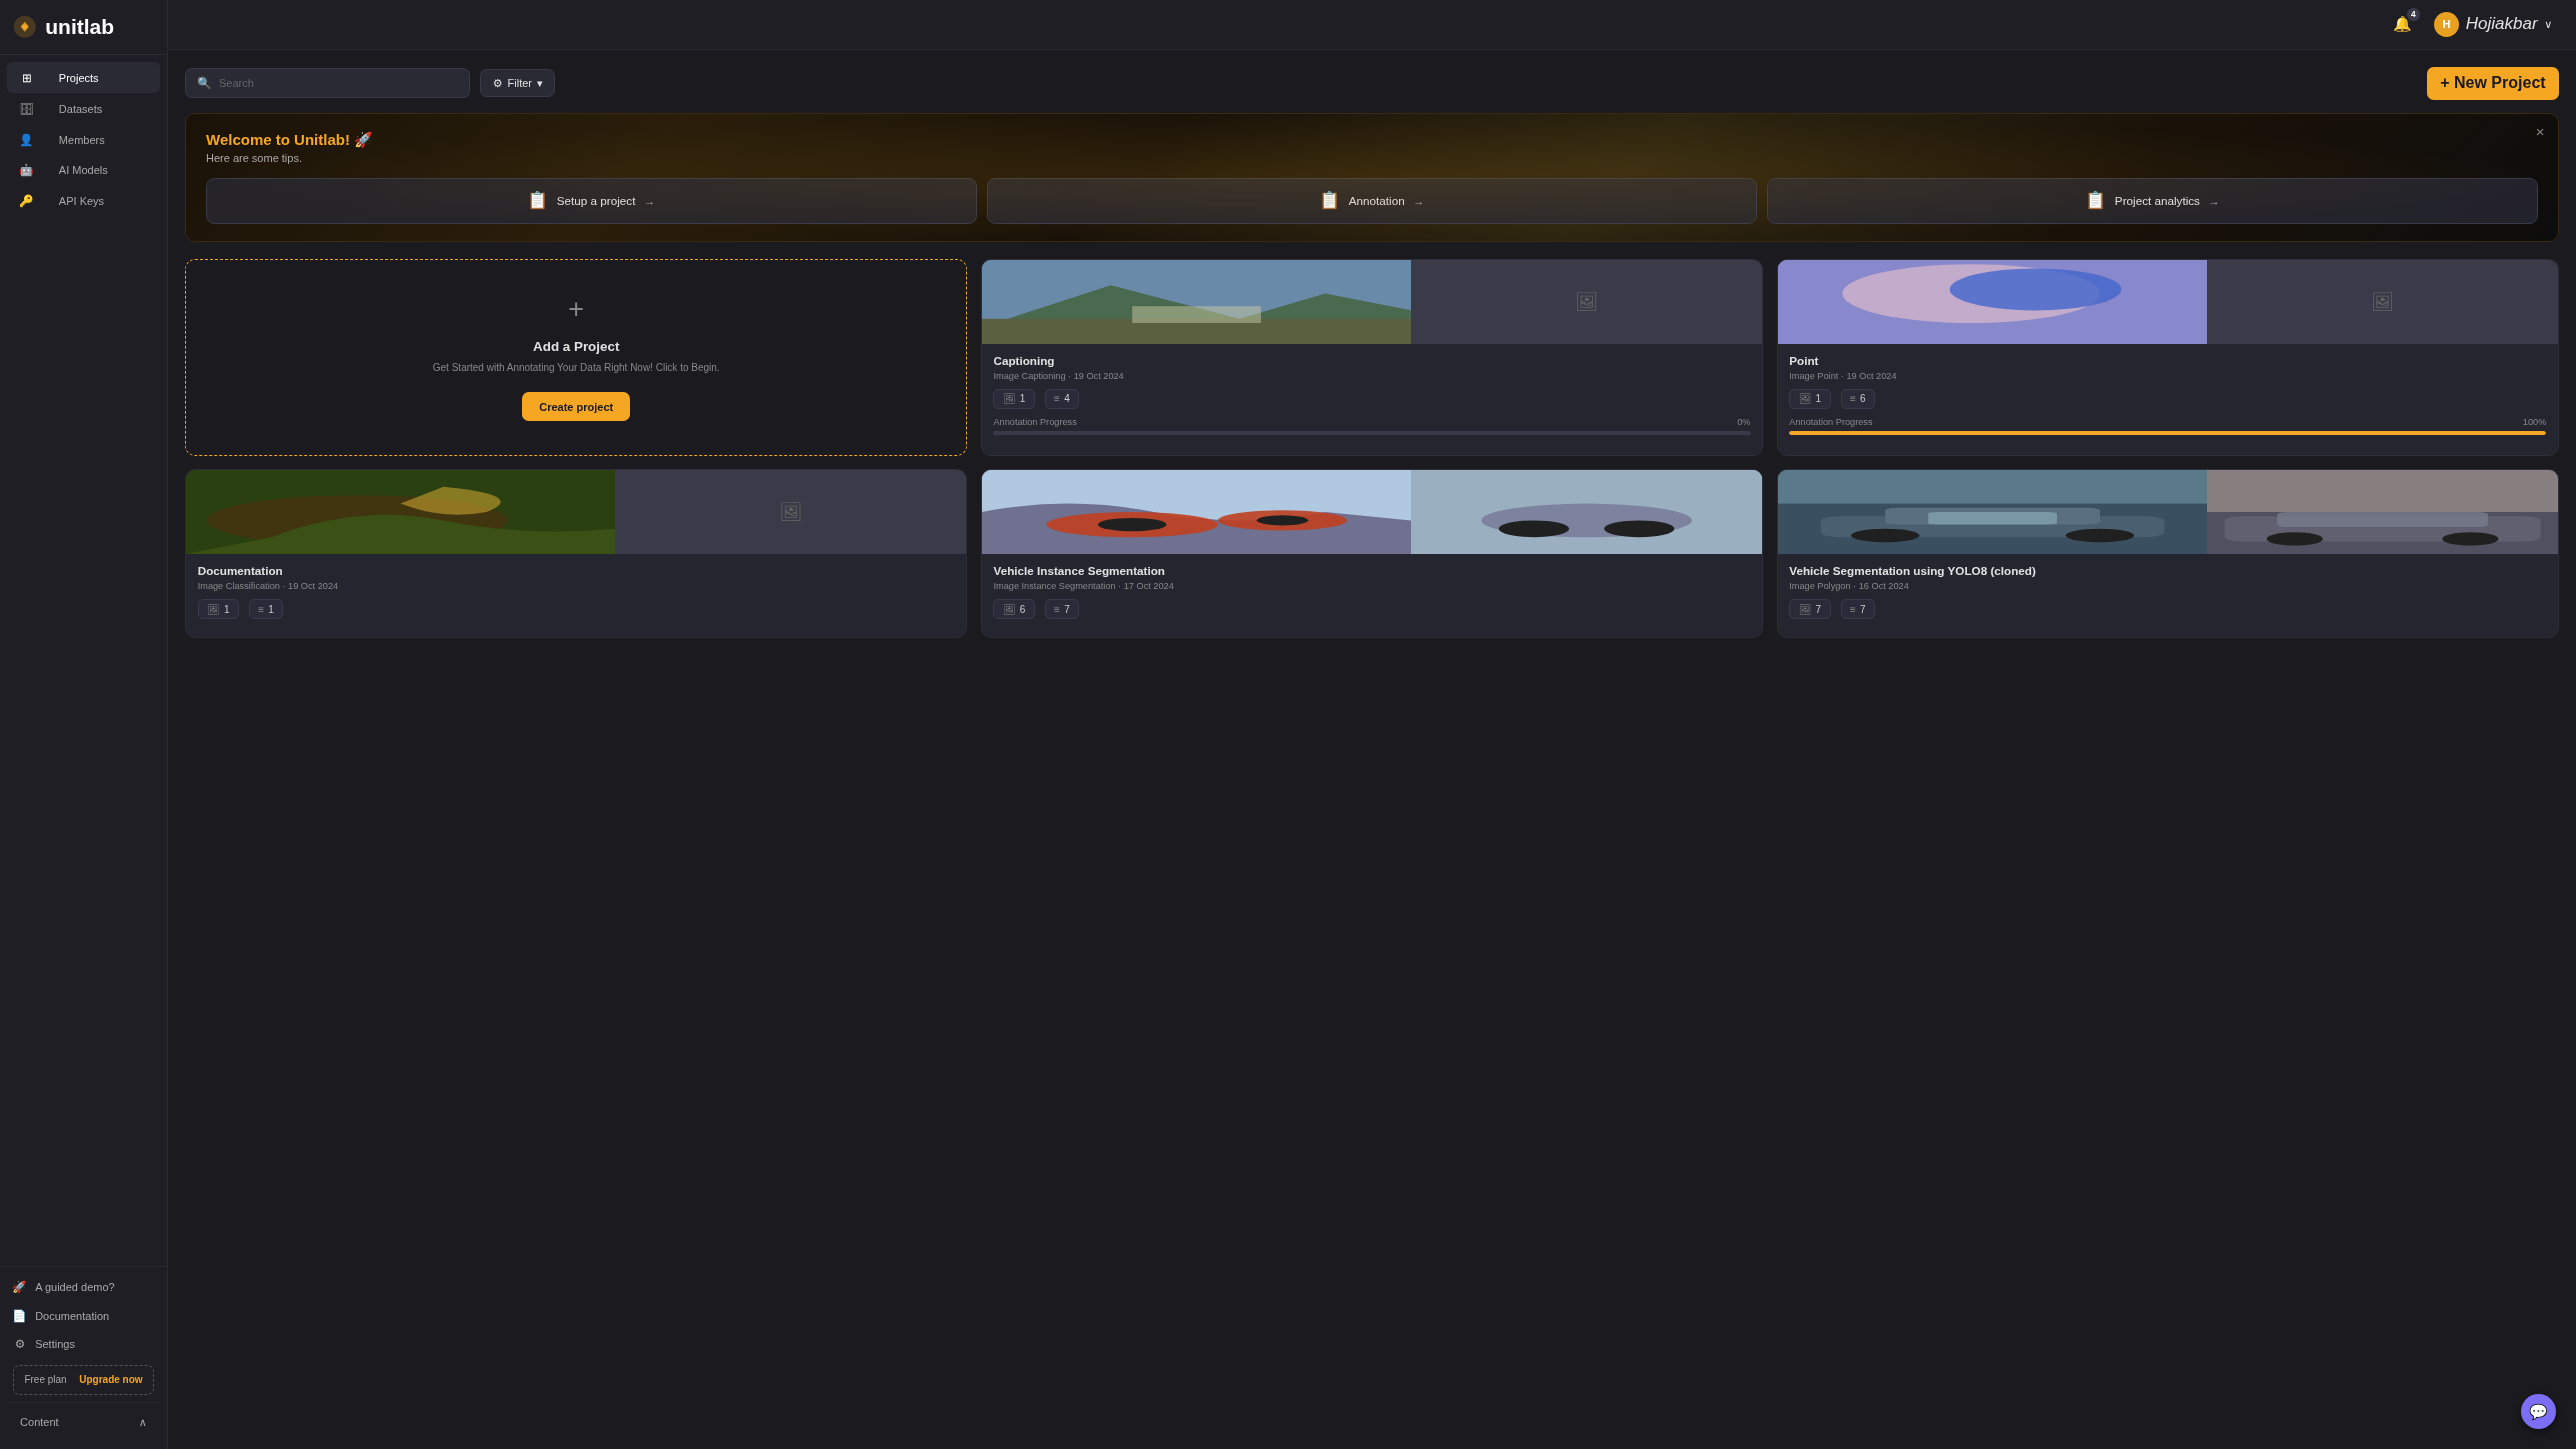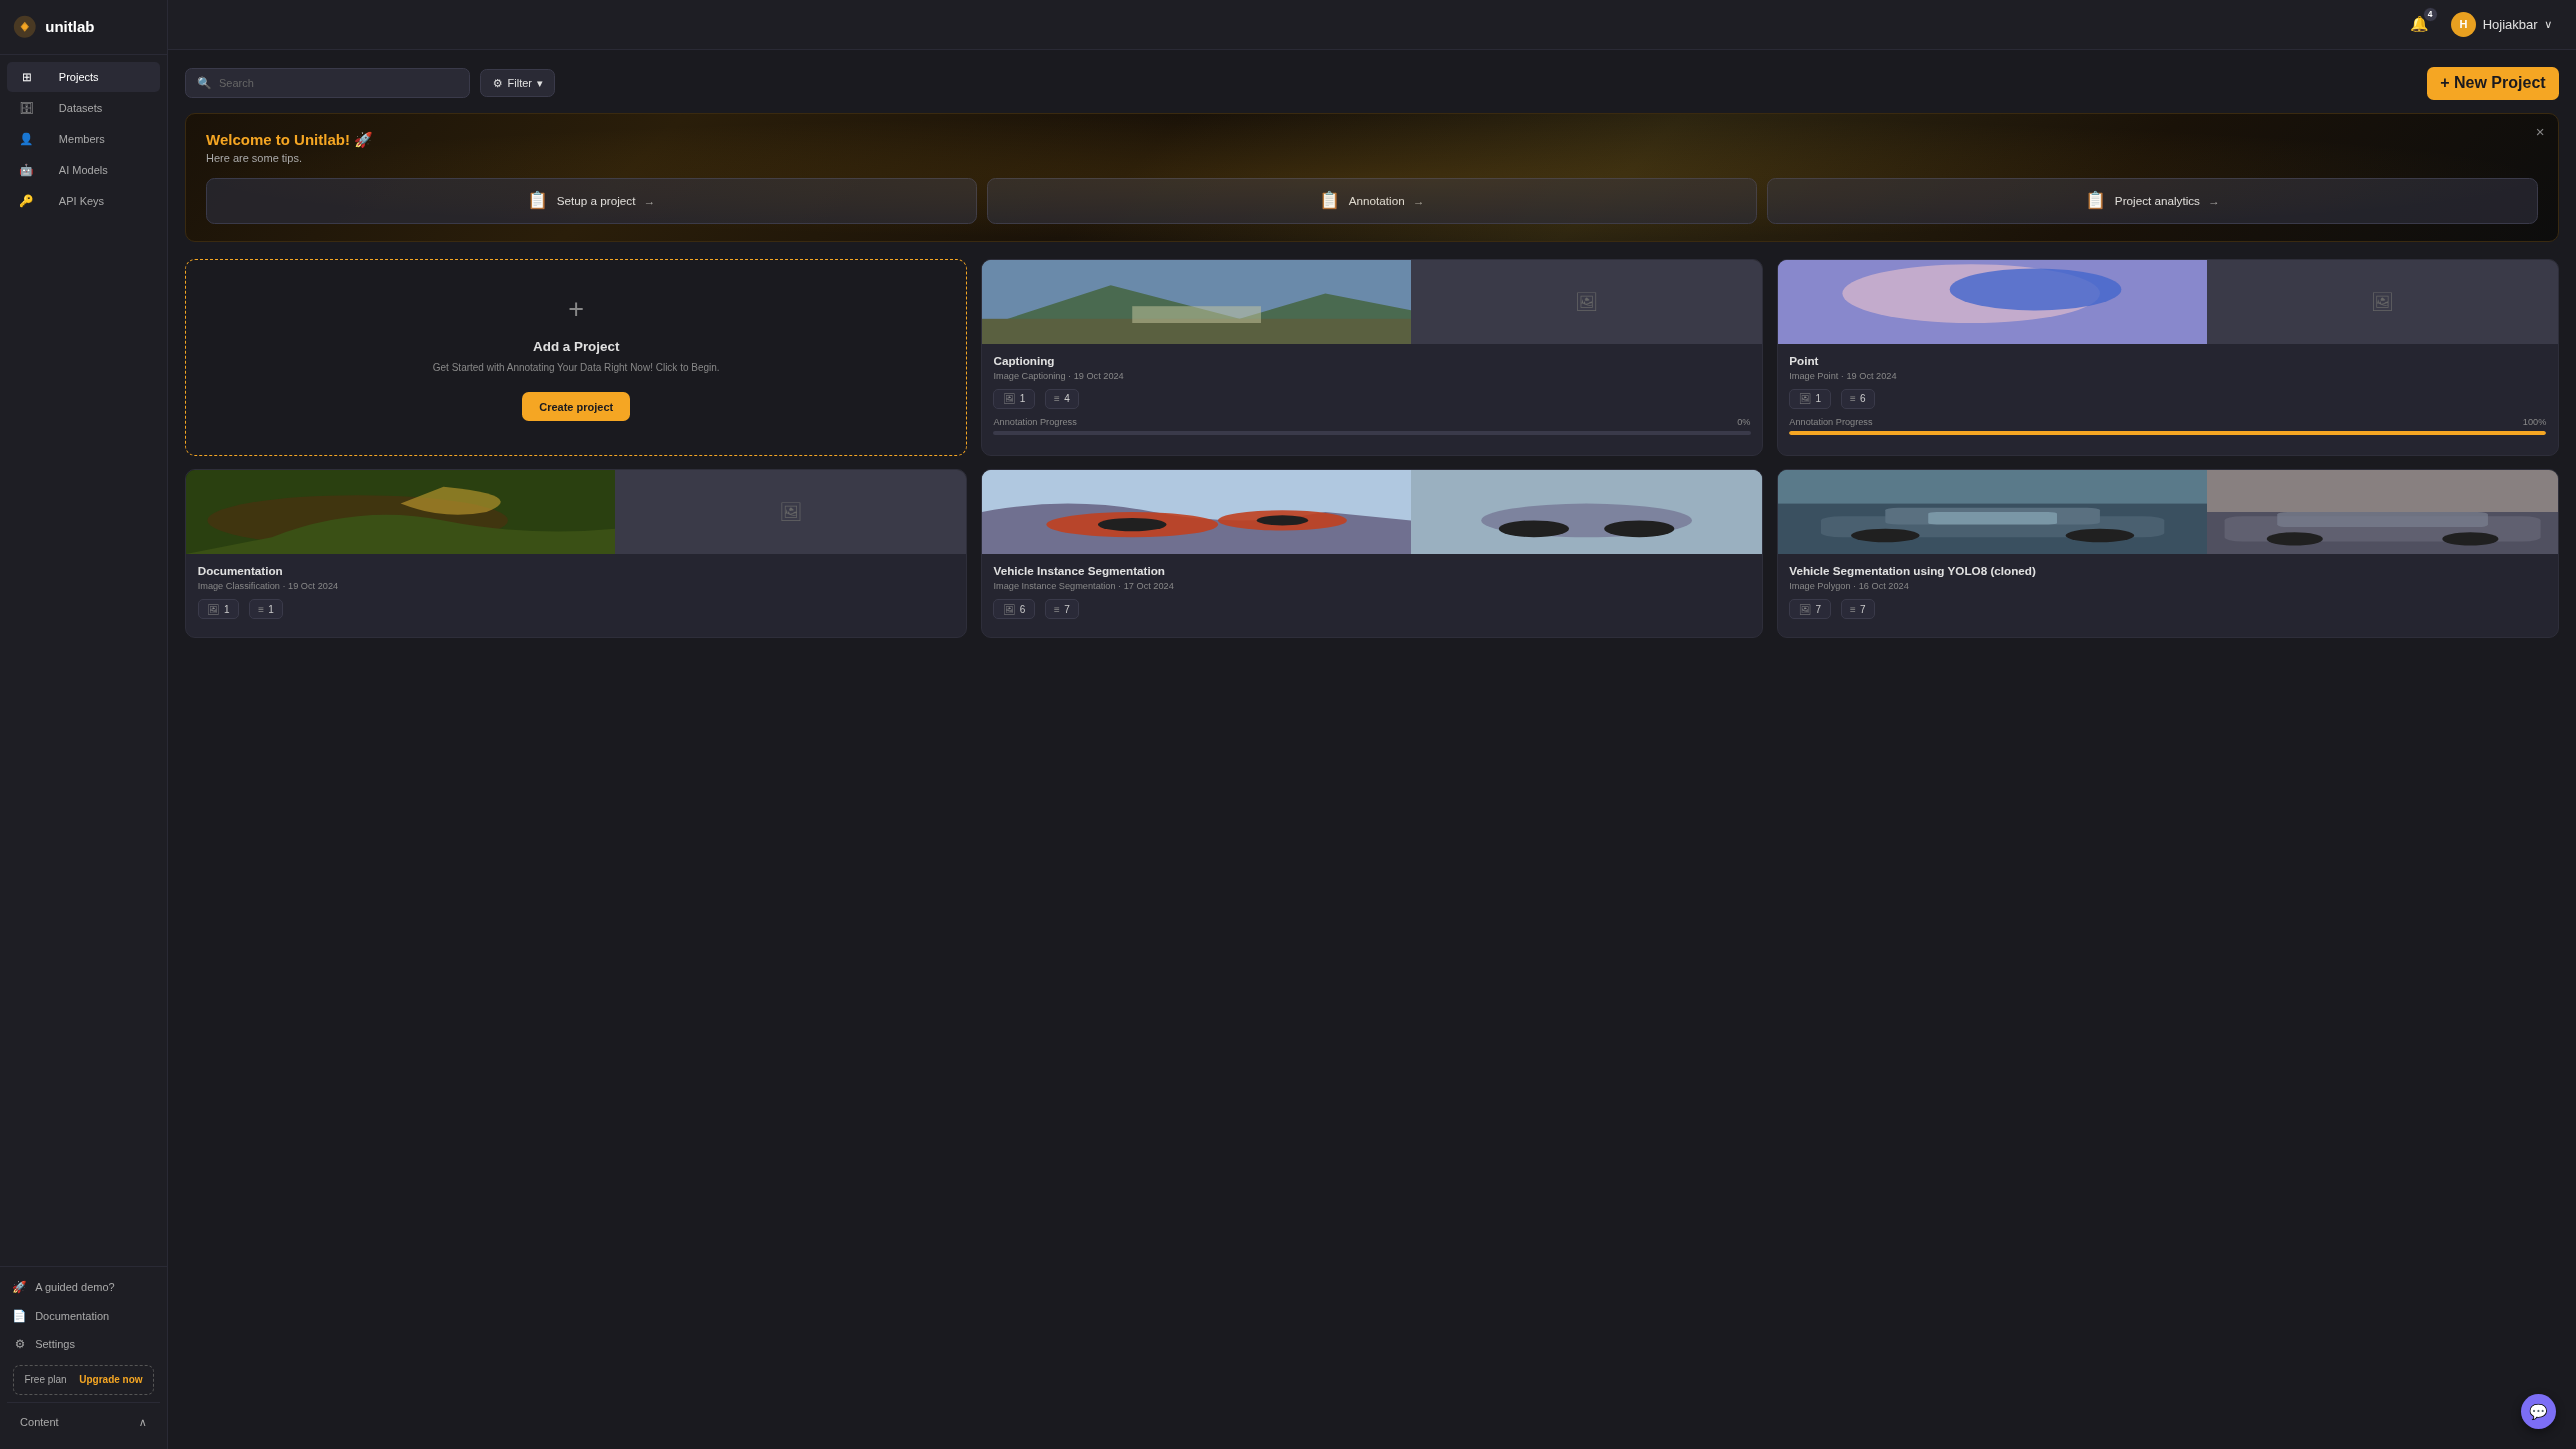--- a/index.html
+++ b/index.html
@@ -4,21 +4,21 @@
   <style>
     * { box-sizing: border-box; margin: 0; padding: 0; }
     body { font-family: -apple-system, BlinkMacSystemFont, 'Segoe UI', sans-serif; background: #1a1a1f; color: #e0e0e0; display: flex; height: 100vh; overflow: hidden; font-size: 11px; }
 
     
     #sidebar {
       width: 168px; min-width: 168px; background: #1e1e24; display: flex; flex-direction: column;
       border-right: 0.8px solid #2a2a35; height: 100vh;
     }
     #logo-area { padding: 15px 13.4px; display: flex; align-items: center; gap: 8.4px; border-bottom: 0.8px solid #2a2a35; }
-    #logo-text { font-size: 15px; font-weight: 600; color: #fff; }
+    #logo-text { font-size: 21px; font-weight: 600; color: #fff; }
     .nav-section { padding: 6.7px 0; flex: 1; }
     .nav-item {
       display: flex; align-items: center; gap: 8.4px; padding: 8.4px 13.4px;
       cursor: pointer; border-radius: 5px; margin: 0.8px 6.7px; color: #aaa;
       transition: background 0.15s;
     }
     .nav-item.active { background: #2a2a35; color: #fff; }
     .nav-icon { width: 13.4px; height: 13.4px; display: flex; align-items: center; justify-content: center; font-size: 11.7px; }
     .nav-label { font-size: 11px; padding-left: 17px; }
     .sidebar-bottom { padding: 6.7px; border-top: 0.8px solid #2a2a35; }
@@ -37,21 +37,21 @@
     #topbar { background: #1e1e24; border-bottom: 0.8px solid #2a2a35; padding: 8.4px 17px; display: flex; align-items: center; justify-content: flex-end; gap: 10px; }
     .topbar-icon-btn { background: none; border: none; color: #aaa; cursor: pointer; padding: 5px; border-radius: 5px; display: flex; align-items: center; font-size: 15px; }
     .notif-badge { position: relative; }
     .badge-count {
       position: absolute; top: -3.4px; right: -3.4px; background: #3a3a4a; border: 1.7px solid #1e1e24;
       border-radius: 50%; width: 15px; height: 15px; font-size: 8.4px; color: #fff;
       display: flex; align-items: center; justify-content: center; font-weight: 700;
     }
     .user-area { display: flex; align-items: center; gap: 6.7px; cursor: pointer; padding: 3.4px 6.7px; border-radius: 6.7px; }
     .avatar { width: 25px; height: 25px; border-radius: 50%; background: #e8a020; display: flex; align-items: center; justify-content: center; font-weight: 700; color: #fff; font-size: 11px; }
-    .user-name { font-size: 13px; color: #e0e0e0; }
+    .user-name { font-size: 17px; color: #e0e0e0; font-style: italic; }
 
     
     #main { flex: 1; overflow-y: auto; padding: 17px; background: #1a1a1f; }
 
     
     .toolbar { display: flex; align-items: center; gap: 10px; margin-bottom: 13.4px; }
     .search-box {
       display: flex; align-items: center; gap: 6.7px; background: #2a2a35; border: 0.8px solid #3a3a4a;
       border-radius: 6.7px; padding: 6.7px 11.7px; width: 285px;
     }

